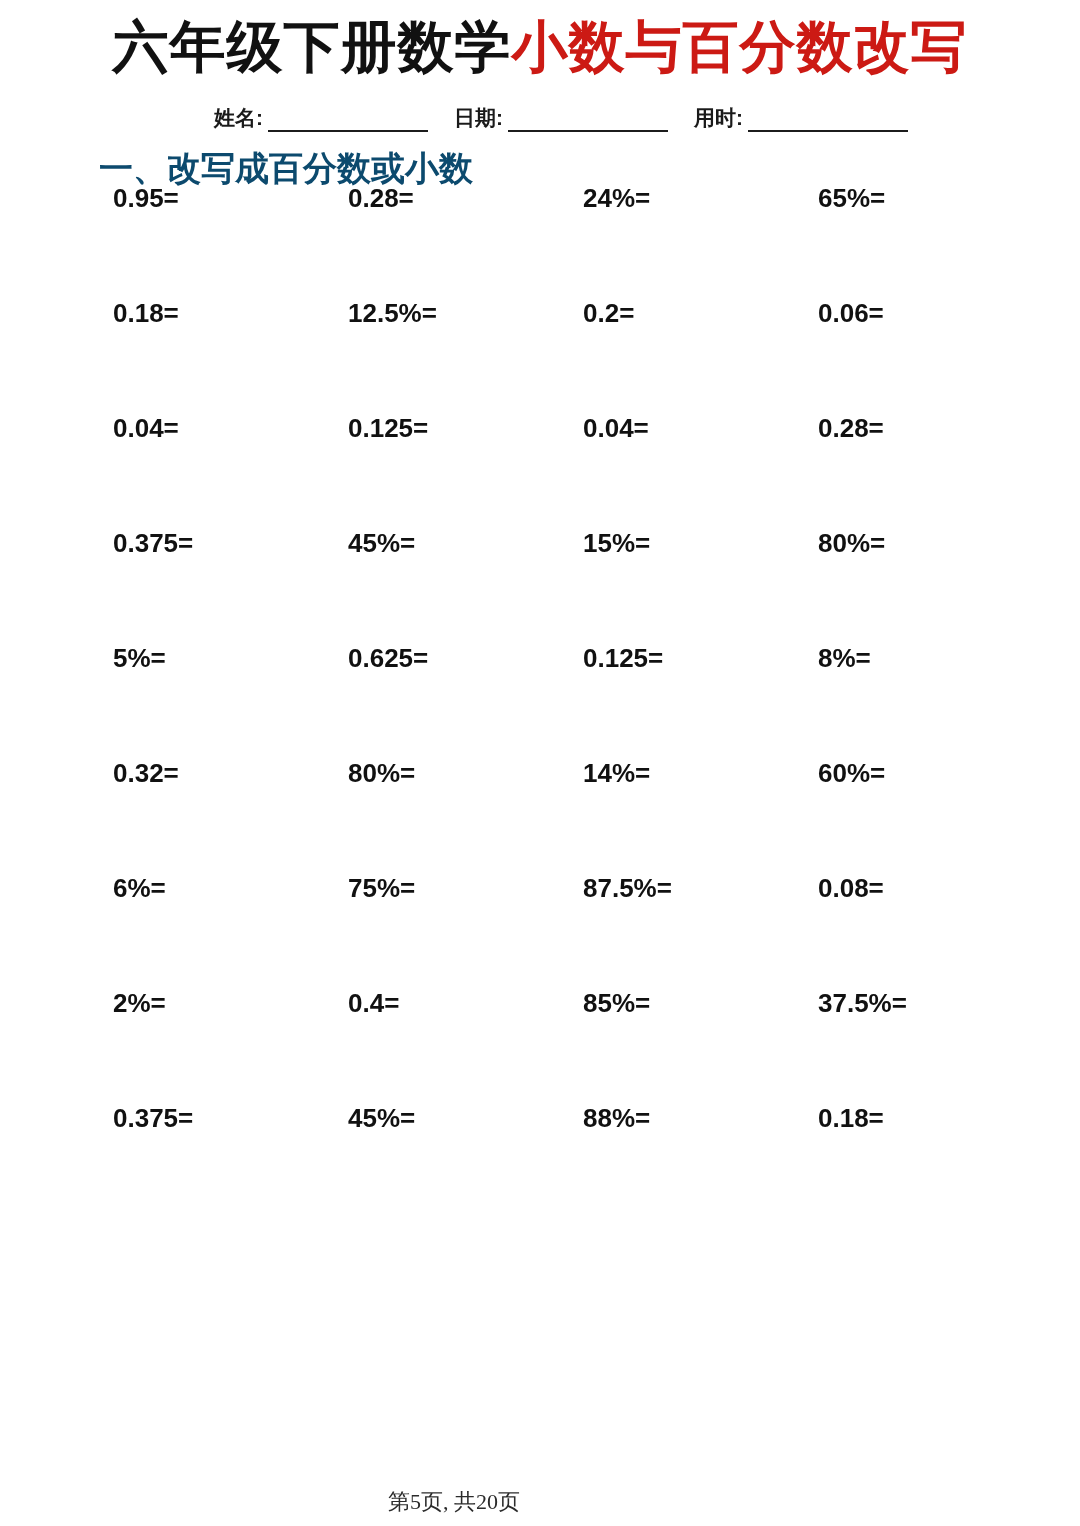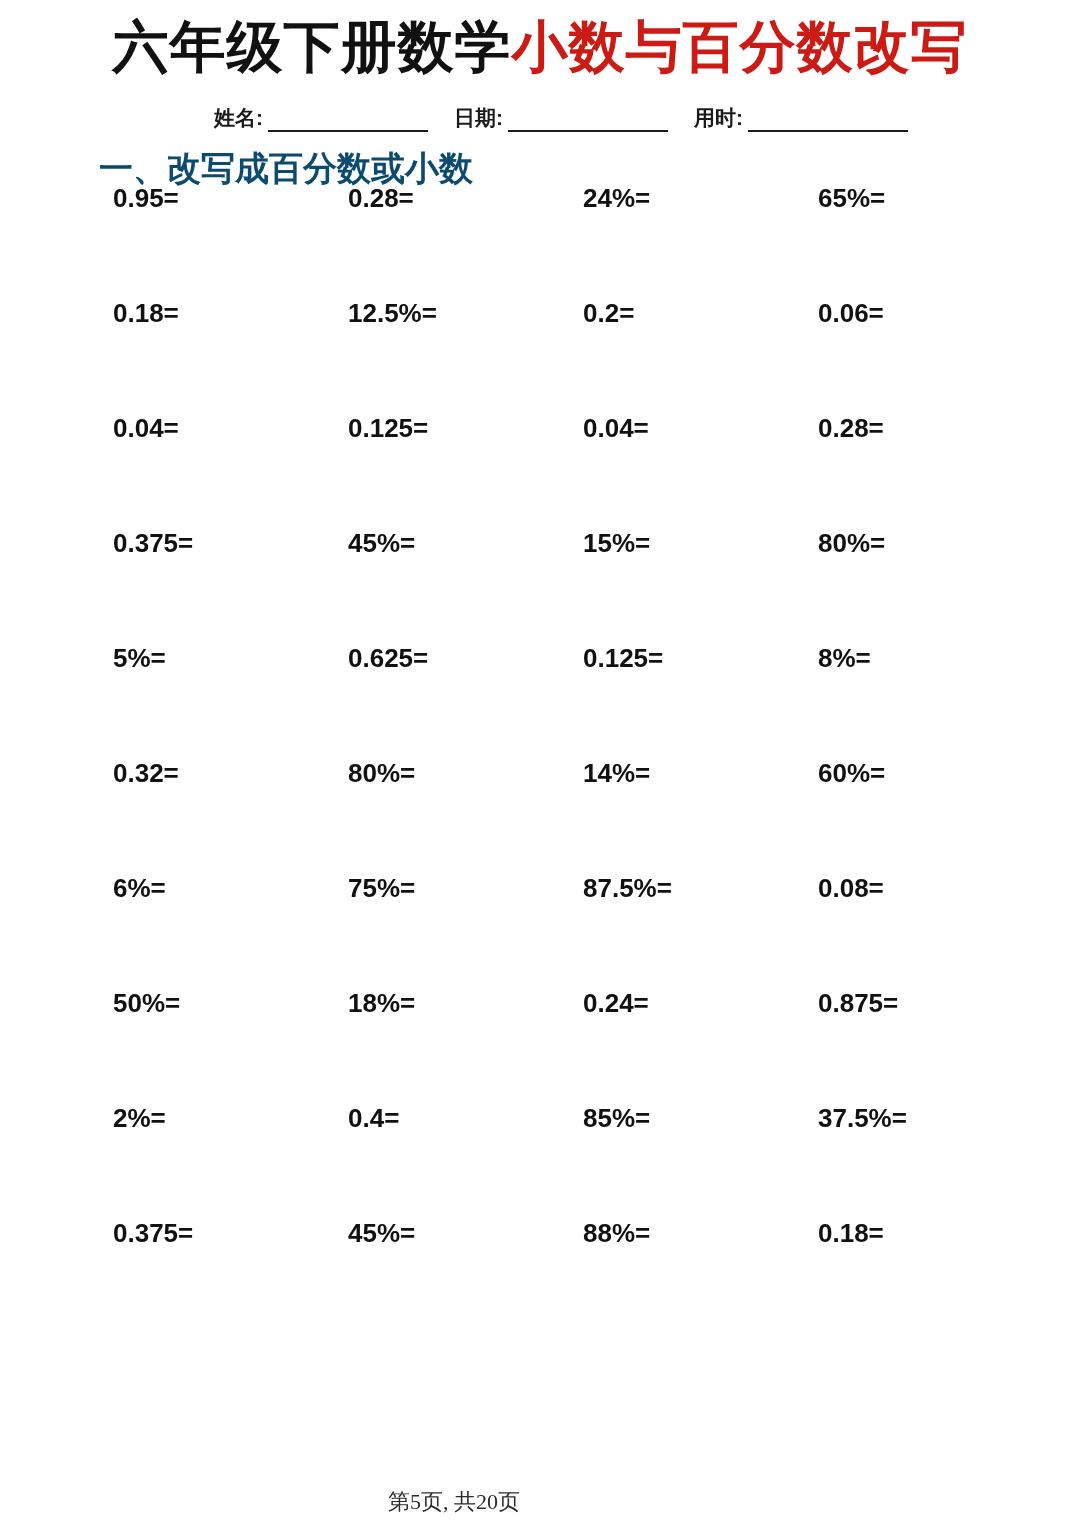--- a/index.html
+++ b/index.html
@@ -173,26 +173,20 @@
     <div class="prob-cell col2">14%=</div>
     <div class="prob-cell col3">60%=</div>
   </div>
   <div class="prob-row">
     <div class="prob-cell col0">6%=</div>
     <div class="prob-cell col1">75%=</div>
     <div class="prob-cell col2">87.5%=</div>
     <div class="prob-cell col3">0.08=</div>
   </div>
   <div class="prob-row">
-    <div class="prob-cell col0">50%=</div>
-    <div class="prob-cell col1">18%=</div>
-    <div class="prob-cell col2">0.24=</div>
-    <div class="prob-cell col3">0.875=</div>
-  </div>
-  <div class="prob-row">
     <div class="prob-cell col0">2%=</div>
     <div class="prob-cell col1">0.4=</div>
     <div class="prob-cell col2">85%=</div>
     <div class="prob-cell col3">37.5%=</div>
   </div>
   <div class="prob-row">
     <div class="prob-cell col0">0.375=</div>
     <div class="prob-cell col1">45%=</div>
     <div class="prob-cell col2">88%=</div>
     <div class="prob-cell col3">0.18=</div>

